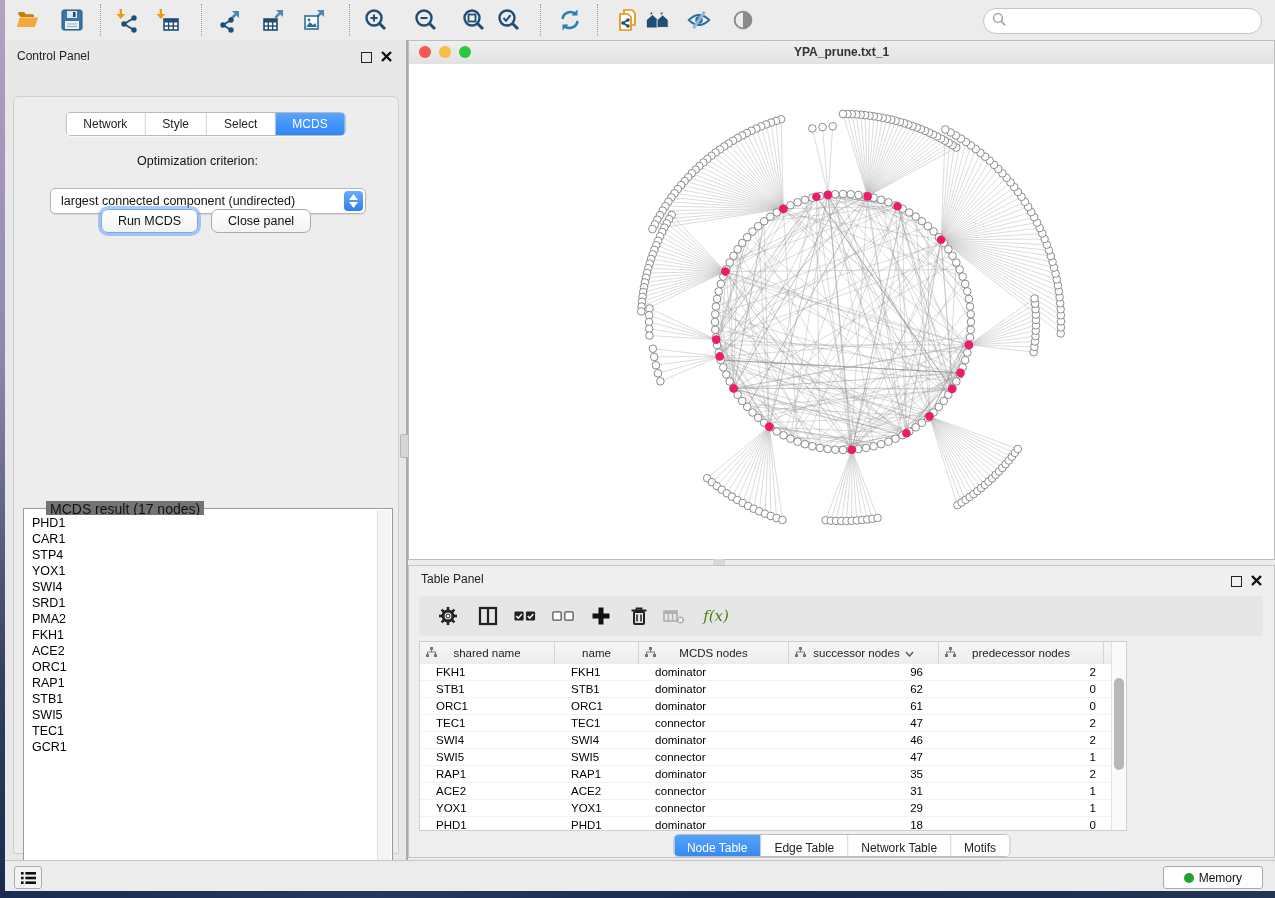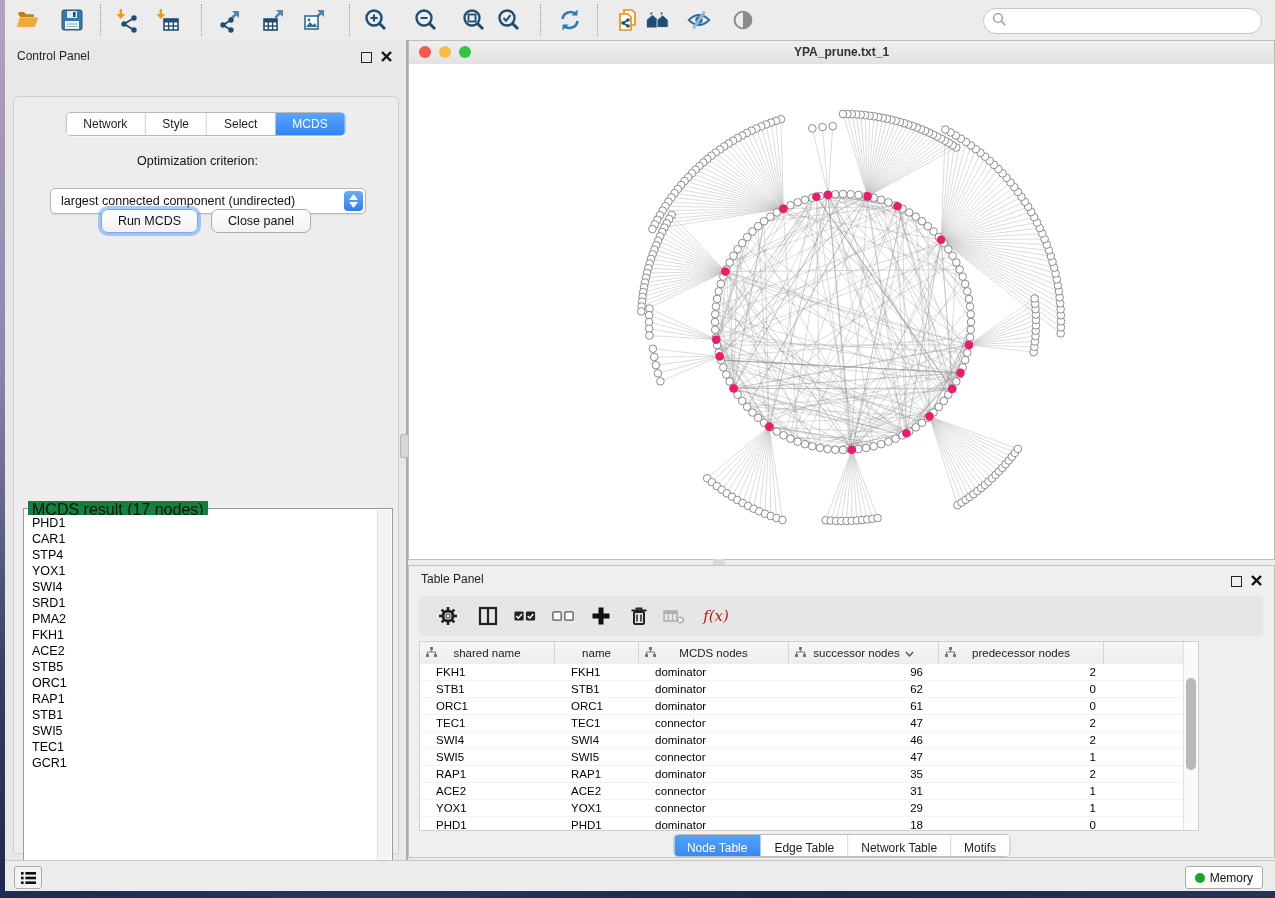--- a/index.html
+++ b/index.html
@@ -28,64 +28,64 @@
   .seg-item.sel{background:linear-gradient(#5aa4fc,#2f86f6);color:#fff;}
   .cp-inner{position:absolute;left:8px;top:56px;width:384px;height:756px;background:#ededed;border:1px solid #cfcfcf;border-radius:6px 6px 2px 2px;}
   .opt-label{position:absolute;left:0;right:17px;top:57px;text-align:center;font-size:12.5px;color:#111;}
   .select{position:absolute;left:36px;top:78px;width:314px;height:24px;background:#fff;border:1px solid #b6b6b6;border-radius:5px;display:flex;align-items:center;box-shadow:0 1px 1px rgba(0,0,0,.08);margin-top:13px;}
   .select .sel-text{flex:1;font-size:12.5px;color:#111;padding-left:10px;white-space:nowrap;overflow:hidden;}
   .stepper{width:19px;height:20px;margin-right:2px;border-radius:4px;background:linear-gradient(#6aaefc,#2e7ef0);display:flex;flex-direction:column;align-items:center;justify-content:center;gap:2px;}
   .btn-row{position:absolute;left:0;right:0;top:112px;display:flex;justify-content:center;gap:13px;}
   .btn{height:22px;background:linear-gradient(#ffffff,#f2f2f2);border:1px solid #ababab;border-radius:7px;font-size:12.5px;color:#111;padding:0 16px;display:flex;align-items:center;}
   .btn.focus{box-shadow:0 0 0 3px rgba(100,160,250,.55);border-color:#7aa8e8;}
   .fieldset{position:absolute;left:9px;top:411px;width:368px;height:372px;border:1px solid #9b9b9b;background:#fff;}
-  .legend{position:absolute;left:4px;top:-8px;background:#15803d;padding:0 4px;font-size:16px;color:#111;}
+  .legend{position:absolute;left:22px;top:-8px;background:#737373;padding:0 4px;font-size:14px;color:#111;}
   .mcds-list{position:absolute;left:1px;top:6px;right:14px;bottom:1px;overflow:hidden;background:#fff;padding-left:7px;}
   .mcds-item{font-size:12.5px;color:#000;line-height:16px;}
   .list-track{position:absolute;right:1px;top:1px;width:13px;bottom:1px;background:#f4f4f4;border-left:1px solid #e0e0e0;}
   
   .vsplit{left:406px;top:40px;width:2px;height:820px;background:#ababab;}
   .vsplit-handle{left:400px;top:434px;width:10px;height:22px;background:#d6d6d6;border:1px solid #b5b5b5;border-radius:2px;}
   .hsplit-handle{left:713px;top:559px;width:12px;height:8px;background:#d9d9d9;border-radius:2px;}
   
   .nw{left:408px;top:40px;width:867px;height:520px;background:#fff;border:1px solid #bdbdbd;box-sizing:border-box;}
   .nw-titlebar{position:absolute;left:0;top:0;right:0;height:23px;background:linear-gradient(#efefef,#e2e2e2);border-bottom:1px solid #c2c2c2;}
   .lights{position:absolute;left:10px;top:5px;display:flex;gap:8px;}
   .light{width:12px;height:12px;border-radius:50%;}
   .nw-title{position:absolute;left:0;right:0;top:4px;text-align:center;font-size:12px;font-weight:700;color:#333;}
   .nw-canvas{position:absolute;left:0;top:23px;right:0;bottom:0;background:#fff;overflow:hidden;}
   
   .tp{left:408px;top:565px;width:867px;height:293px;background:#efefef;border:1px solid #c4c4c4;box-sizing:border-box;}
   .tp-title{position:absolute;left:12px;top:6px;font-size:12px;color:#222;}
   .tp .win-btns{right:12px;top:6px;}
   .tp-toolbar{position:absolute;left:10px;top:30px;width:844px;height:40px;background:#e6e6e6;border-radius:3px;}
   .ti{position:absolute;top:9px;width:22px;height:22px;display:flex;align-items:center;justify-content:center;}
-  .fx{font-family:"DejaVu Serif",serif;font-style:italic;font-size:15px;color:#b91c1c;}
-  .ttable{position:absolute;left:10px;top:75px;width:780px;height:190px;background:#fff;border:1px solid #cfcfcf;box-sizing:border-box;overflow:hidden;}
+  .fx{font-family:"DejaVu Serif",serif;font-style:italic;font-size:15px;color:#4d7c0f;}
+  .ttable{position:absolute;left:10px;top:75px;width:708px;height:190px;background:#fff;border:1px solid #cfcfcf;box-sizing:border-box;overflow:hidden;}
   .thead{position:absolute;left:0;top:0;right:14px;height:22px;background:linear-gradient(#f6f6f6,#ededed);border-bottom:1px solid #c9c9c9;display:flex;}
   .thcell{height:22px;display:flex;align-items:center;justify-content:center;gap:5px;font-size:11.5px;color:#222;border-right:1px solid #d5d5d5;position:relative;box-sizing:border-box;}
   .thcell .hicon{position:absolute;left:6px;top:5px;}
   .c0{width:135px;}.c1{width:84px;}.c2{width:150px;}.c3{width:150px;}.c4{width:165px;}
   .cfill{flex:1;border-right:none;}
   .tbody{position:absolute;left:0;top:22px;right:14px;bottom:0;background:#fff;}
   .trow{display:flex;height:16px;align-items:center;border-bottom:1px solid #f2f2f2;}
   .tcell{font-size:11.5px;color:#000;box-sizing:border-box;white-space:nowrap;overflow:hidden;}
   .trow .c0,.trow .c1,.trow .c2{padding-left:16px;}
   .trow .c3{text-align:right;padding-right:16px;}
   .trow .c4{text-align:right;padding-right:8px;}
   .ttrack{position:absolute;right:0;top:0;width:14px;bottom:0;background:#fafafa;border-left:1px solid #e2e2e2;}
   .tthumb{position:absolute;left:2px;right:2px;top:36px;height:92px;background:#b8b8b8;border-radius:5px;}
   .tp-tabs{position:absolute;left:50%;transform:translateX(-50%);top:268px;height:21px;display:flex;border:1px solid #bdbdbd;border-radius:5px;background:#fff;overflow:hidden;}
   .tp-tab{padding:13px 13px;font-size:12px;color:#222;display:flex;align-items:center;border-right:1px solid #c9c9c9;background:#fff;}
   .tp-tab:last-child{border-right:none;}
   .tp-tab.sel{background:linear-gradient(#55a2fa,#2f84ee);color:#fff;}
   
   .statusbar{left:5px;top:860px;width:1270px;height:31px;background:#ececec;border-top:1px solid #c6c6c6;box-sizing:border-box;}
   .sb-left-btn{position:absolute;left:9px;top:5px;width:26px;height:21px;background:#f3f3f3;border:1px solid #ababab;border-radius:3px;display:flex;align-items:center;justify-content:center;}
-  .memory-btn{position:absolute;right:12px;top:5px;height:21px;background:#fdfdfd;border:1px solid #ababab;border-radius:3px;display:flex;align-items:center;gap:5px;padding:0 9px;font-size:12px;color:#111;}
+  .memory-btn{position:absolute;right:12px;top:5px;height:21px;background:#fdfdfd;border:1px solid #ababab;border-radius:3px;display:flex;align-items:center;gap:5px;padding:0 20px;font-size:12px;color:#111;}
   .mem-dot{width:10px;height:10px;border-radius:50%;background:#1fa32e;}
 </style>
 </head>
 <body>
 
 <div class="abs desk-left"></div>
 <div class="abs desk-bottom"></div>
 <div class="abs app"></div>
 
 <div class="abs toolbar">
@@ -275,21 +275,20 @@
       <div class="mcds-list">
           <div class="mcds-item">PHD1</div>
           <div class="mcds-item">CAR1</div>
           <div class="mcds-item">STP4</div>
           <div class="mcds-item">YOX1</div>
           <div class="mcds-item">SWI4</div>
           <div class="mcds-item">SRD1</div>
           <div class="mcds-item">PMA2</div>
           <div class="mcds-item">FKH1</div>
           <div class="mcds-item">ACE2</div>
-          <div class="mcds-item">STB5</div>
           <div class="mcds-item">ORC1</div>
           <div class="mcds-item">RAP1</div>
           <div class="mcds-item">STB1</div>
           <div class="mcds-item">SWI5</div>
           <div class="mcds-item">TEC1</div>
           <div class="mcds-item">GCR1</div>
         </div>
       <div class="list-track"></div>
     </div>
   </div>

